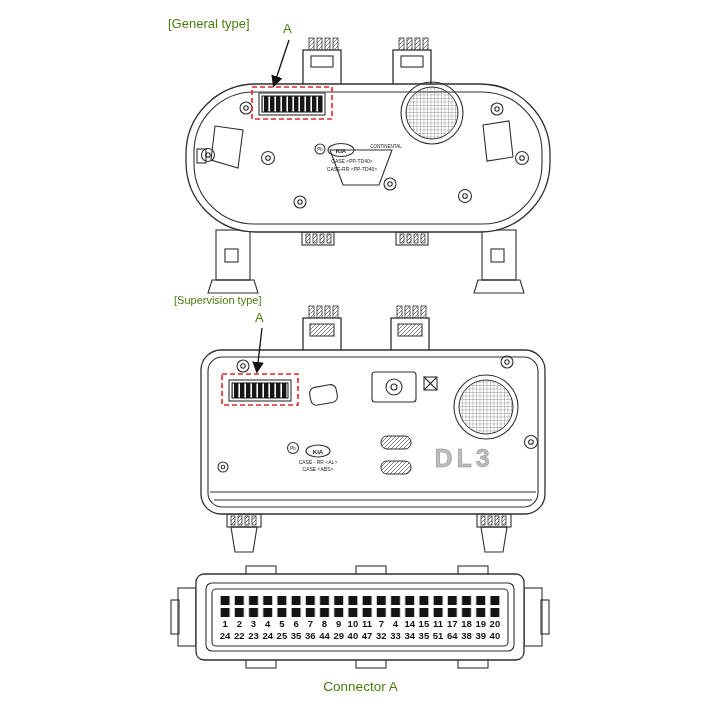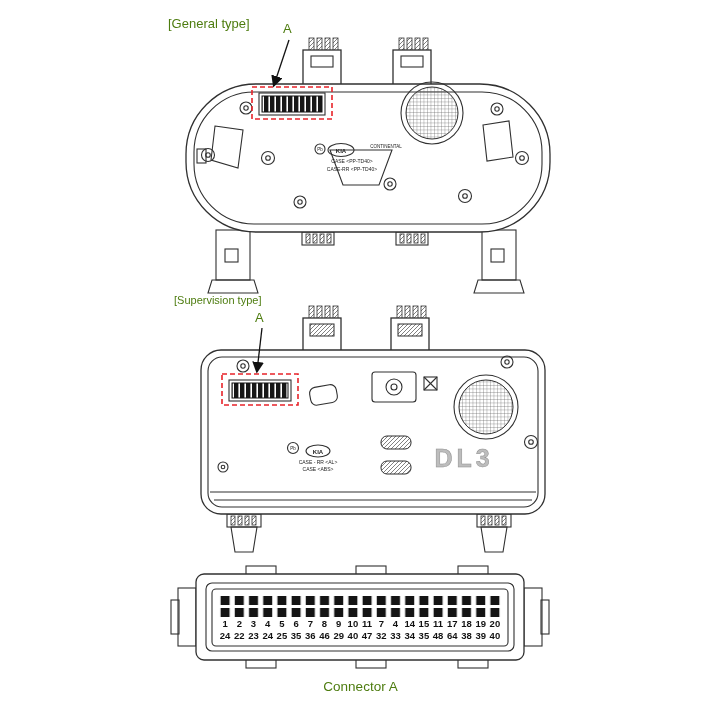--- a/index.html
+++ b/index.html
@@ -313,29 +313,29 @@
       <span>20</span>
     </div>
   <div class="pin-row" id="pin-row-2">
       <span>24</span>
       <span>22</span>
       <span>23</span>
       <span>24</span>
       <span>25</span>
       <span>35</span>
       <span>36</span>
-      <span>46</span>
+      <span>44</span>
       <span>29</span>
       <span>40</span>
       <span>47</span>
       <span>32</span>
       <span>33</span>
       <span>34</span>
       <span>35</span>
-      <span>48</span>
+      <span>51</span>
       <span>64</span>
       <span>38</span>
       <span>39</span>
       <span>40</span>
     </div>
 
   <div class="overlay" id="caption">Connector A</div>
 </div>
 
 </body></html>

